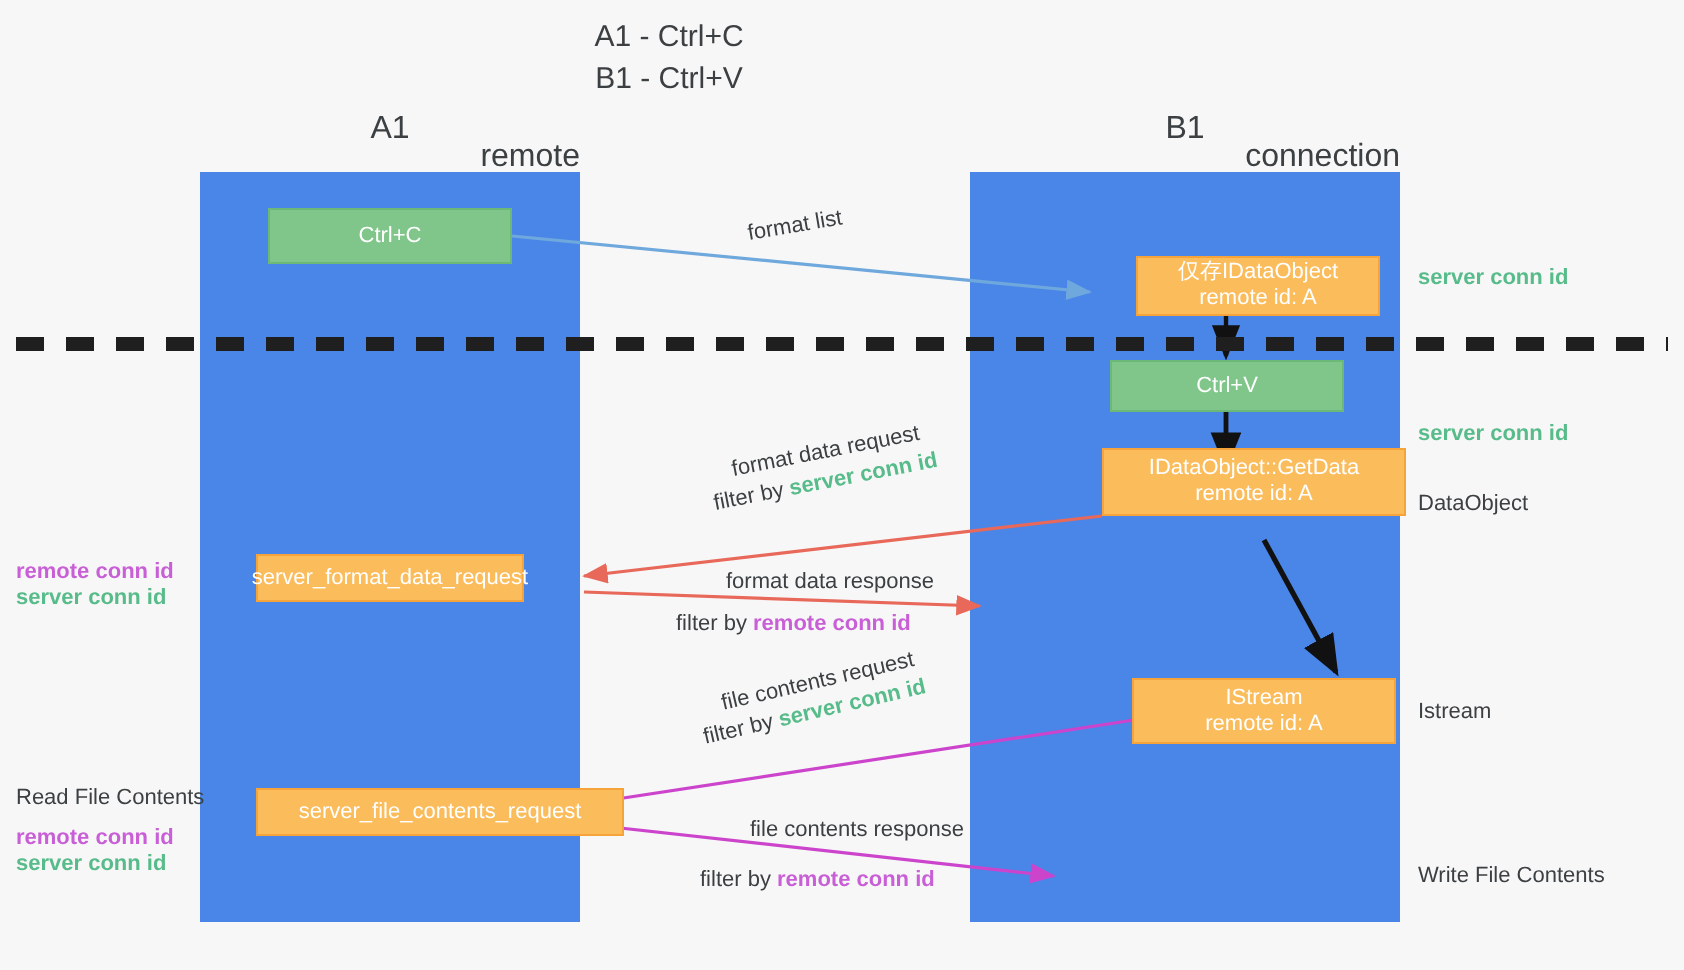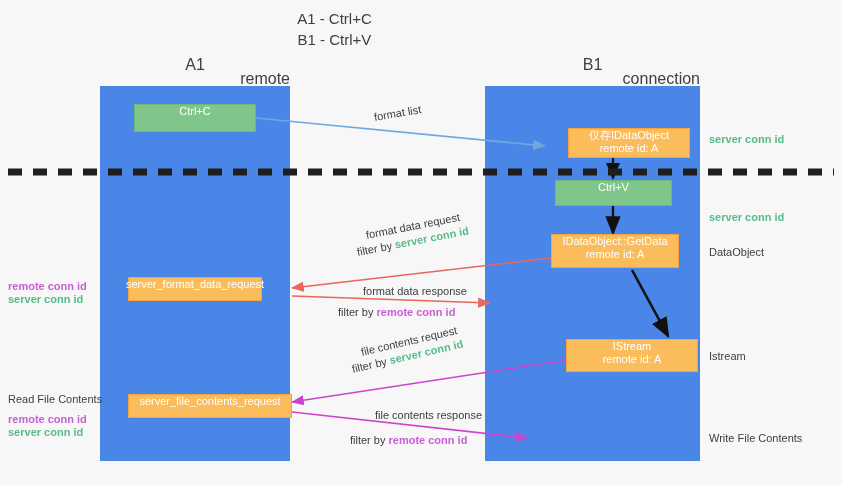--- a/index.html
+++ b/index.html
@@ -29,21 +29,21 @@
   .lane-head .l2{display:block;text-align:right;}
 
   
   .lane{background:#4a86e8;}
 
   
   .node{
     position:absolute;
     box-sizing:border-box;
     display:flex;flex-direction:column;
-    align-items:center;
+    align-items:center;justify-content:center;
     text-align:center;
     font-size:11px;line-height:13px;
     color:#ffffff;
   }
   .node.orange{background:#fbbc5c;border:1px solid #f6a43a;}
   .node.green{background:#80c68a;border:1px solid #6bb877;}
   .node .ln{display:block;white-space:nowrap;}
 
   
   .lbl{position:absolute;font-size:11px;line-height:14px;color:#3c4043;white-space:nowrap;}
@@ -118,36 +118,36 @@
 
   <div class="node orange" style="left:568px;top:128px;width:122px;height:30px;">
     <span class="ln">仅存IDataObject</span>
     <span class="ln">remote id: A</span>
   </div>
 
   <div class="node green" style="left:555px;top:180px;width:117px;height:26px;">
     <span class="ln">Ctrl+V</span>
   </div>
 
-  <div class="node orange" style="left:551px;top:234px;width:128px;height:34px;">
+  <div class="node orange" style="left:551px;top:224px;width:152px;height:34px;">
     <span class="ln">IDataObject::GetData</span>
     <span class="ln">remote id: A</span>
   </div>
 
   <div class="node orange" style="left:566px;top:339px;width:132px;height:33px;">
     <span class="ln">IStream</span>
     <span class="ln">remote id: A</span>
   </div>
 
   <div class="node orange" style="left:128px;top:277px;width:134px;height:24px;">
     <span class="ln">server_format_data_request</span>
   </div>
 
 
-  <div class="node orange" style="left:128px;top:394px;width:164px;height:24px;">
+  <div class="node orange" style="left:128px;top:394px;width:184px;height:24px;">
     <span class="ln">server_file_contents_request</span>
   </div>
 
 
   <div class="lbl rot-a" style="left:374px;top:110px;">format list</div>
 
   <div class="lbl rot-b" style="left:366px;top:228px;">format data request</div>
   <div class="lbl rot-b" style="left:357px;top:245px;">
     <span>filter by </span><span class="green-t">server conn id</span>
   </div>

